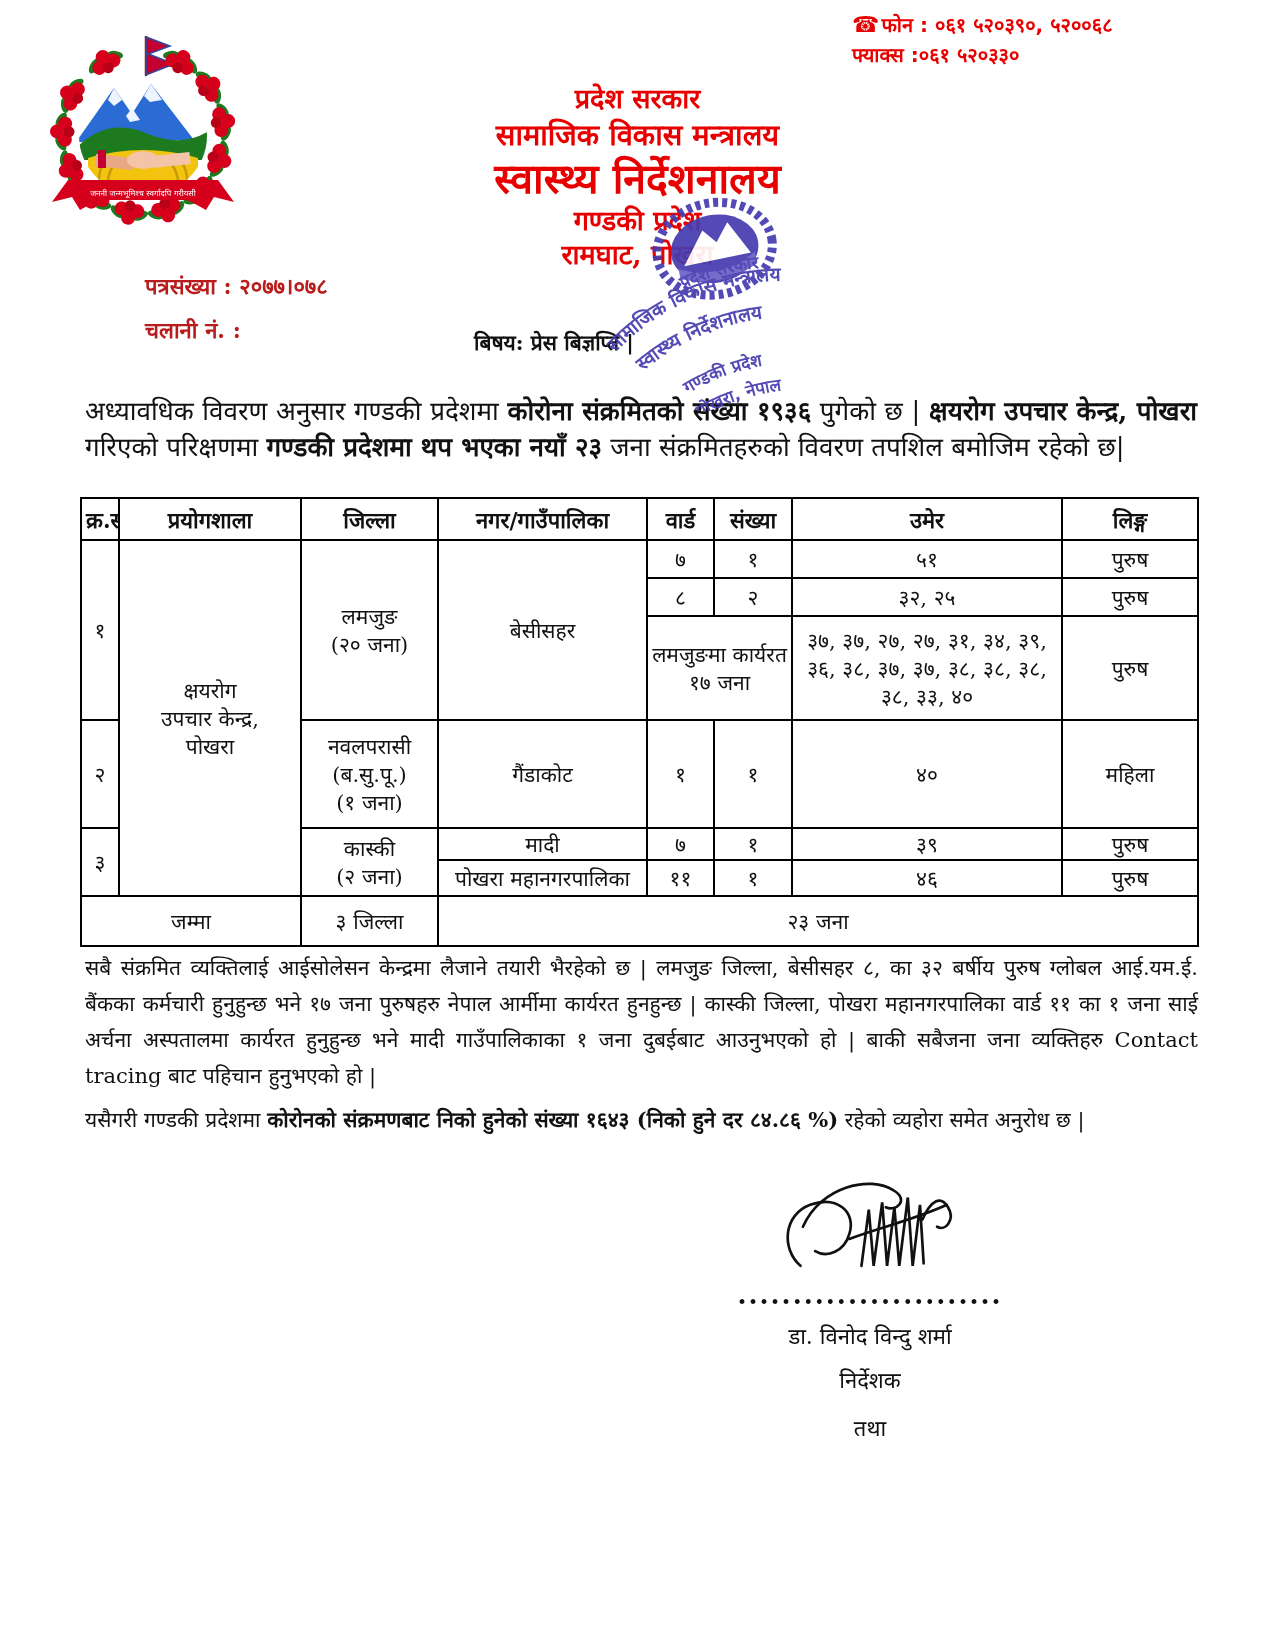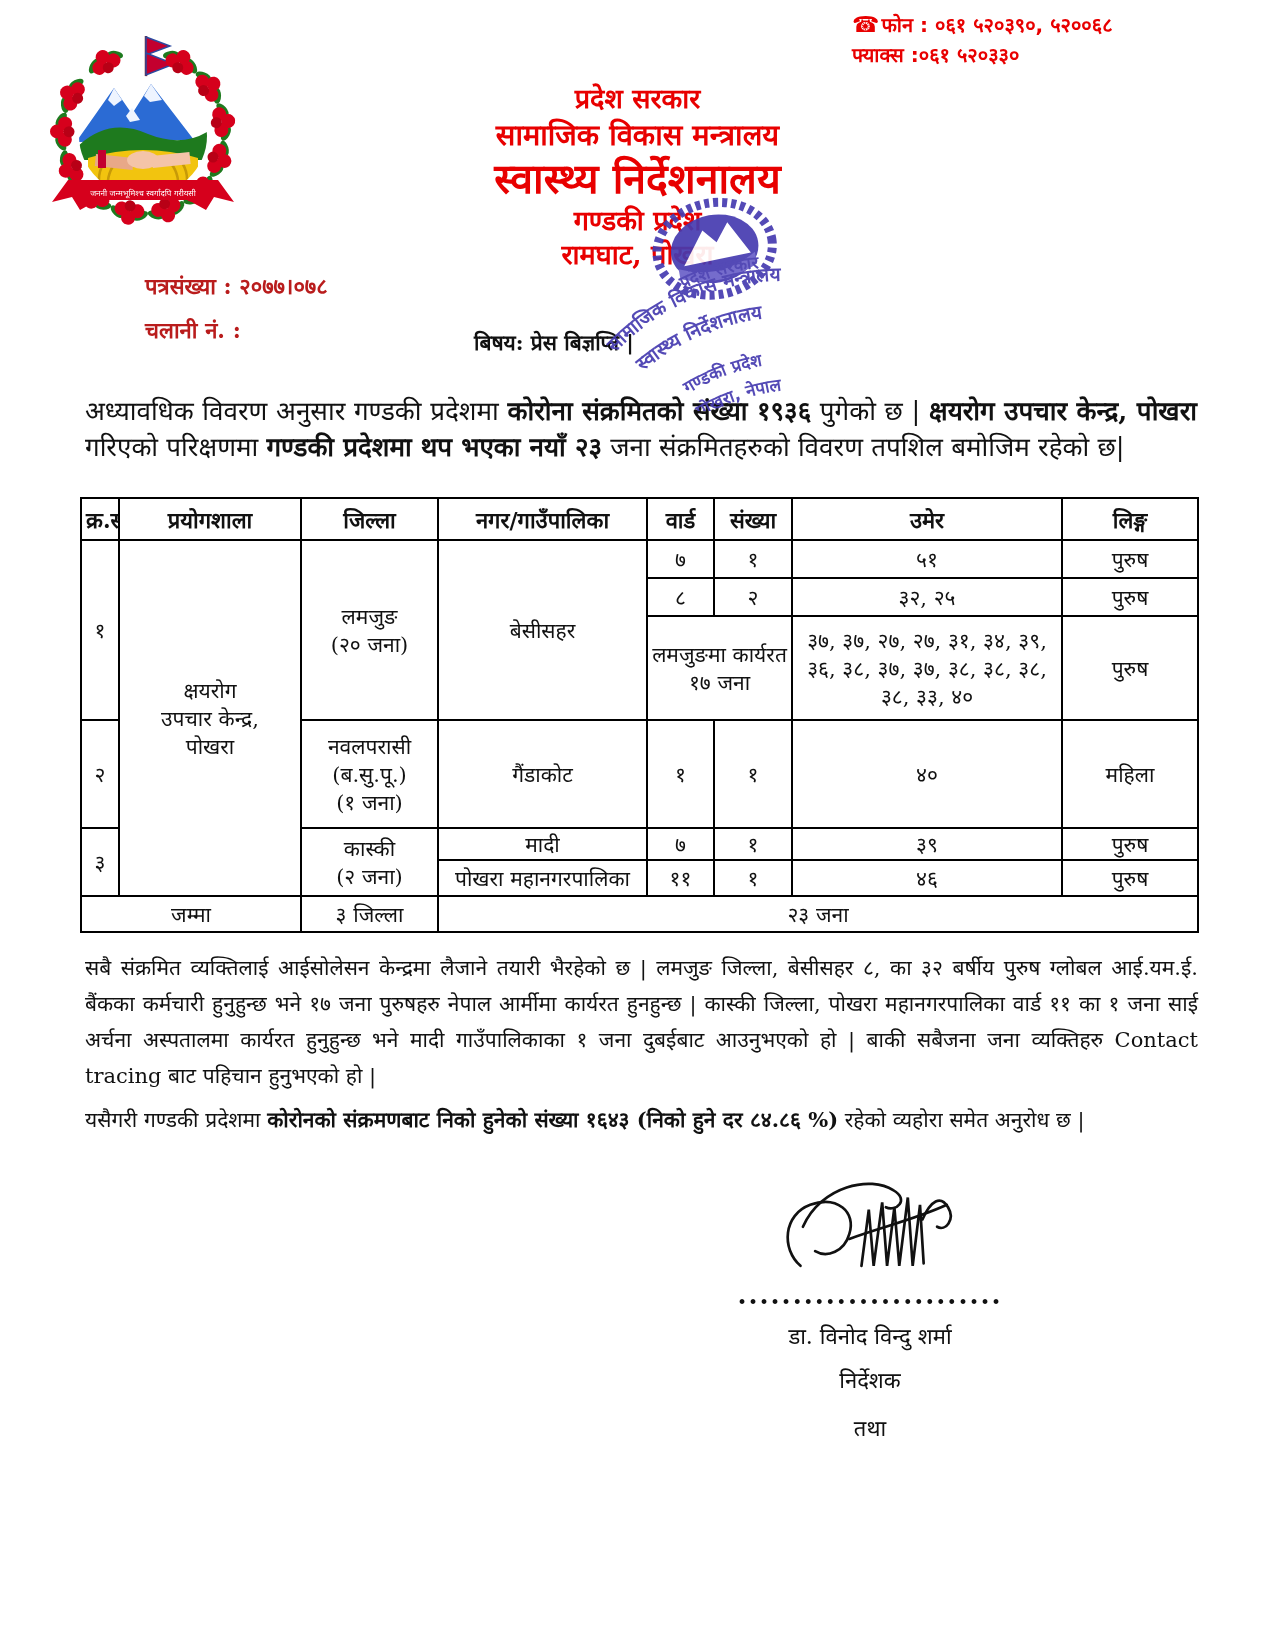--- a/index.html
+++ b/index.html
@@ -240,21 +240,21 @@
       <td>३९</td>
       <td>पुरुष</td>
     </tr>
     <tr style="height:36px">
       <td>पोखरा महानगरपालिका</td>
       <td>११</td>
       <td>१</td>
       <td>४६</td>
       <td>पुरुष</td>
     </tr>
-    <tr style="height:36px">
+    <tr style="height:50px">
       <td colspan="2">जम्मा</td>
       <td>३ जिल्ला</td>
       <td colspan="5">२३ जना</td>
     </tr>
   </tbody>
     </table>
 
   <div class="bodytext">
     <p>सबै संक्रमित व्यक्तिलाई आईसोलेसन केन्द्रमा लैजाने तयारी भैरहेको छ | लमजुङ जिल्ला, बेसीसहर ८, का ३२ बर्षीय पुरुष ग्लोबल आई.यम.ई. बैंकका कर्मचारी हुनुहुन्छ भने १७ जना पुरुषहरु नेपाल आर्मीमा कार्यरत हुनहुन्छ |  कास्की जिल्ला, पोखरा महानगरपालिका वार्ड ११ का १ जना साई अर्चना अस्पतालमा कार्यरत हुनुहुन्छ भने मादी गाउँपालिकाका १ जना दुबईबाट आउनुभएको हो | बाकी सबैजना जना व्यक्तिहरु Contact tracing बाट पहिचान हुनुभएको हो |</p>
     <p><span>यसैगरी गण्डकी प्रदेशमा </span><b>कोरोनको संक्रमणबाट निको हुनेको संख्या १६४३ (निको हुने दर ८४.८६ %)</b><span> रहेको व्यहोरा समेत अनुरोध छ |</span></p>

